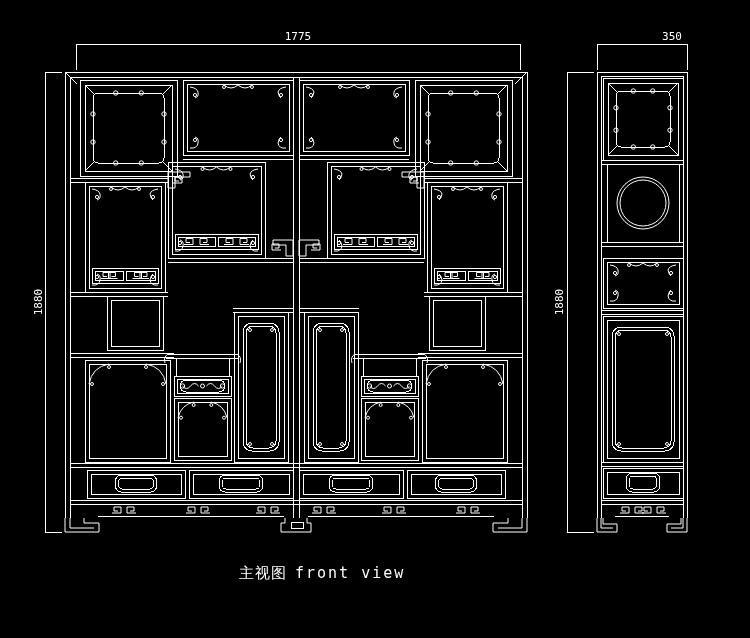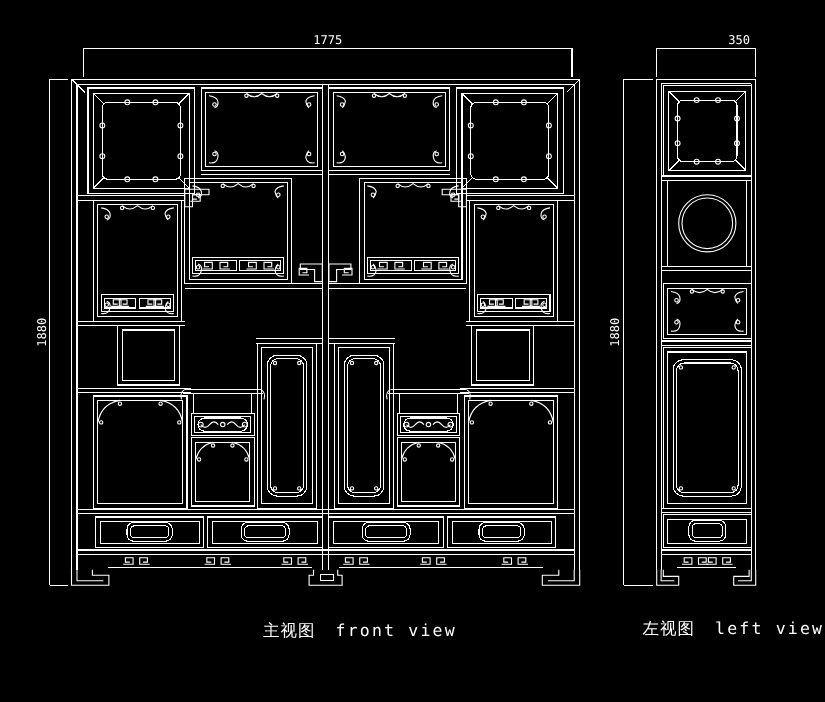--- a/index.html
+++ b/index.html
@@ -6,21 +6,21 @@
   body{width:750px;height:638px;background:#000;overflow:hidden;position:relative;
        font-family:"DejaVu Sans Mono","Liberation Mono",monospace;}
   #stage{position:absolute;inset:0;width:750px;height:533px;}
   svg{position:absolute;left:0;top:0;}
   svg *{stroke:var(--line,#fff);fill:none;stroke-width:1;}
   svg line, svg rect{shape-rendering:crispEdges;}
   .dimlabel{position:absolute;color:var(--text,#fff);font-size:11px;white-space:nowrap;
             transform:translateX(-50%);letter-spacing:0px;}
   .dimlabel.vert{transform:translate(-50%,-50%) rotate(-90deg);}
   .caption{position:absolute;color:var(--text,#fff);font-size:15px;white-space:nowrap;letter-spacing:1px;}
-  .caption .en{margin-left:18px;letter-spacing:2px;}
+  .caption .en{margin-left:8px;letter-spacing:2px;}
 </style>
 </head>
 <body style="background: rgb(0, 0, 0);">
 
 <div id="stage">
 
   <svg id="drawing" width="750" height="638" viewBox="0 0 750 638">
     <g id="dims">
         <line x1="76" y1="44" x2="520" y2="44"></line>
         <line x1="76" y1="44" x2="76" y2="70"></line>
@@ -421,17 +421,14 @@
   <div class="dimlabel" style="left:672px;top:30px;">350</div>
 
   <div class="dimlabel vert" style="left:38px;top:302px;">1880</div>
 
   <div class="dimlabel vert" style="left:559px;top:302px;">1880</div>
 
   <div class="caption" style="left:239px;top:564px;">
     <span class="zh">主视图</span><span class="en">front view</span>
   </div>
 
-  <div class="caption" style="left:584px;top:562px;">
-    <span class="zh">左视图</span><span class="en">left view</span>
-  </div>
 
 </div>
 
 </body></html>

